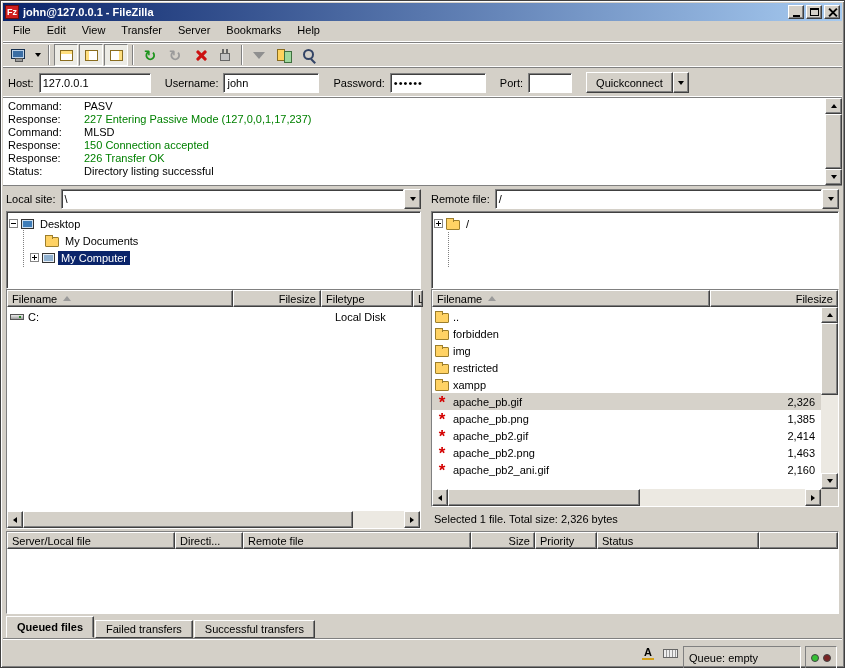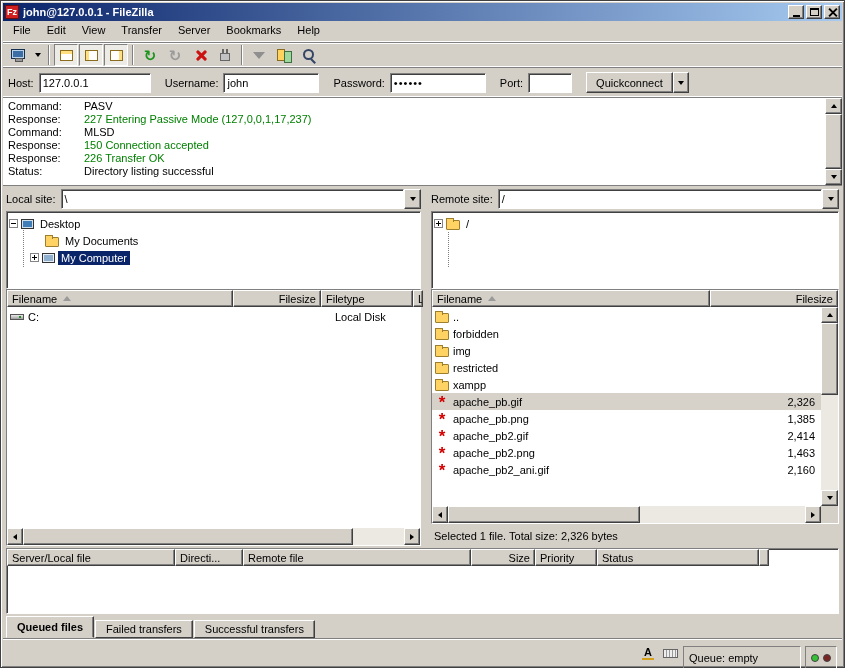--- a/index.html
+++ b/index.html
@@ -115,21 +115,21 @@
 .col.fill{flex:1;}
 .sort{width:0;height:0;border-left:4px solid transparent;border-right:4px solid transparent;border-bottom:5px solid #9a9a9a;margin-left:6px;flex:none;}
 .list-body{flex:1;display:flex;min-height:0;background:#fff;}
 .rows{flex:1;padding-top:1px;overflow:hidden;}
 .frow{display:flex;align-items:center;height:17px;}
 .frow.selected{background:#d6d2ca;}
 .c-name{display:flex;align-items:center;gap:4px;padding-left:3px;white-space:nowrap;overflow:hidden;}
 .c-size{text-align:right;padding-right:6px;white-space:nowrap;}
 .pane-status{height:22px;flex:none;display:flex;align-items:center;padding:2px 6px 0;white-space:nowrap;overflow:hidden;}
 
-.queue{flex:none;margin:2px 3px 0;display:flex;}
+.queue{flex:none;margin:2px 3px 0;display:flex;flex-direction:column;}
 .queue-body{height:64px;background:#fff;}
 
 .tabs{height:24px;flex:none;display:flex;align-items:flex-end;padding-left:3px;gap:1px;}
 .tab{height:18px;padding:2px 10px 0;background:#d4d0c8;border:1px solid;border-color:#fff #404040 #404040 #fff;box-shadow:inset -1px 0 0 #808080;white-space:nowrap;}
 .tab.active{height:22px;font-weight:bold;padding-top:4px;border-bottom-color:#d4d0c8;box-shadow:inset -1px 0 0 #808080;}
 
 .statusbar{height:27px;flex:none;border-top:1px solid #808080;box-shadow:inset 0 1px 0 #fff;display:flex;align-items:center;justify-content:flex-end;gap:4px;padding:2px 5px 0;}
 .sb-icon{width:18px;height:16px;display:flex;align-items:center;justify-content:center;flex:none;}
 .i-ascii{font-weight:bold;font-size:11px;border-bottom:2px solid #d4a017;padding:0 2px;line-height:11px;}
 .i-keys{width:15px;height:9px;border:1px solid #666;background:repeating-linear-gradient(90deg,#eee 0 2px,#999 2px 3px);}
@@ -337,21 +337,21 @@
               <span class="tri-r"></span>
             </span>
         </div>
       </div>
     </div>
 
     <div class="splitter"></div>
 
     <div class="pane pane-right">
       <div class="site-row">
-        <span>Remote site:</span>
+        <span>Remote file:</span>
         <span class="combo">
           <span class="combo-field">/</span>
           <span class="combo-btn r">
               <span class="tri-d"></span>
             </span>
         </span>
       </div>
       <div class="tree s" style="--noline:1;">
         <div class="tree-row" style="z-index:1;background:#fff;">
           <span class="exp plus"></span>

